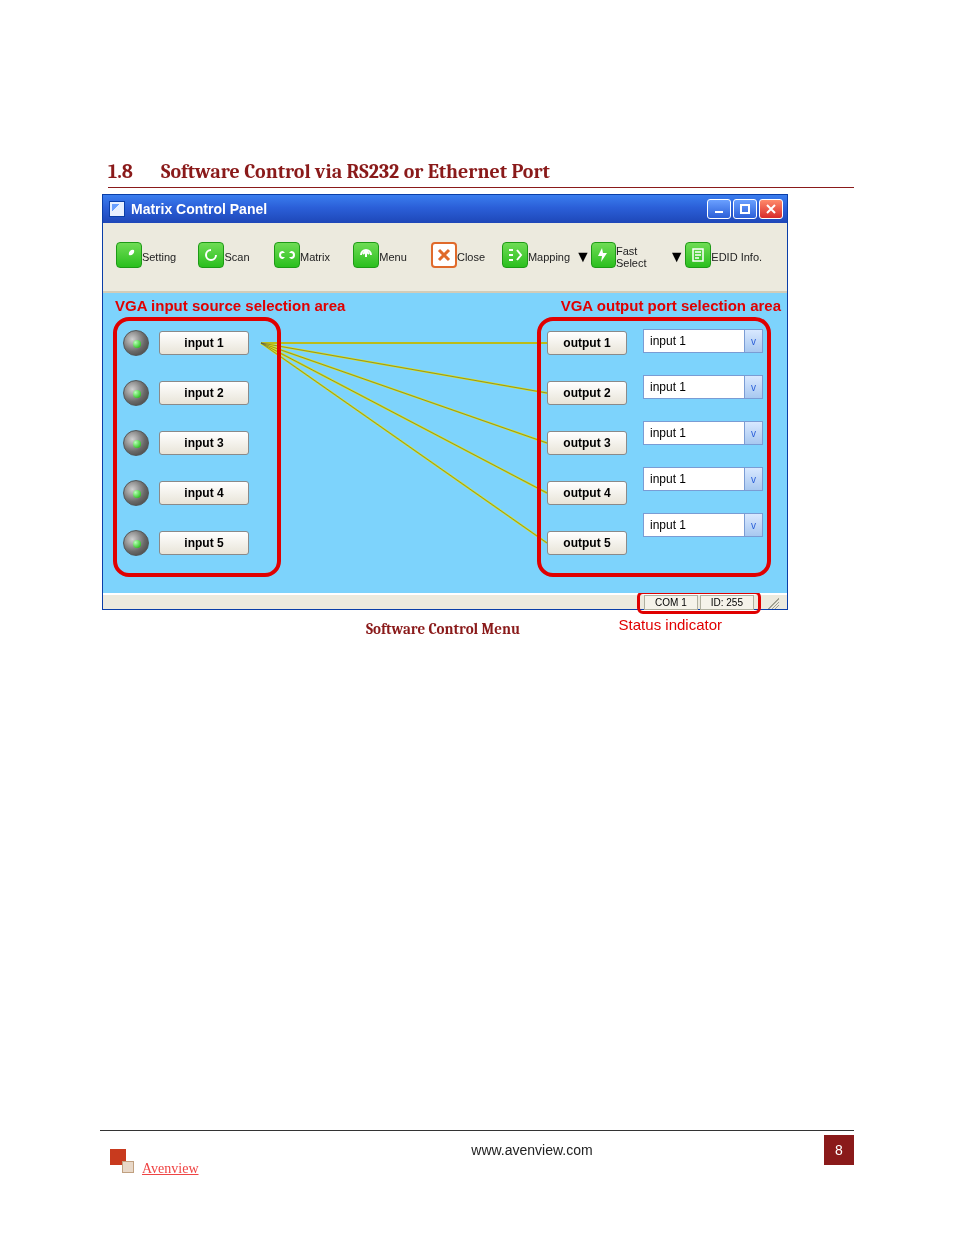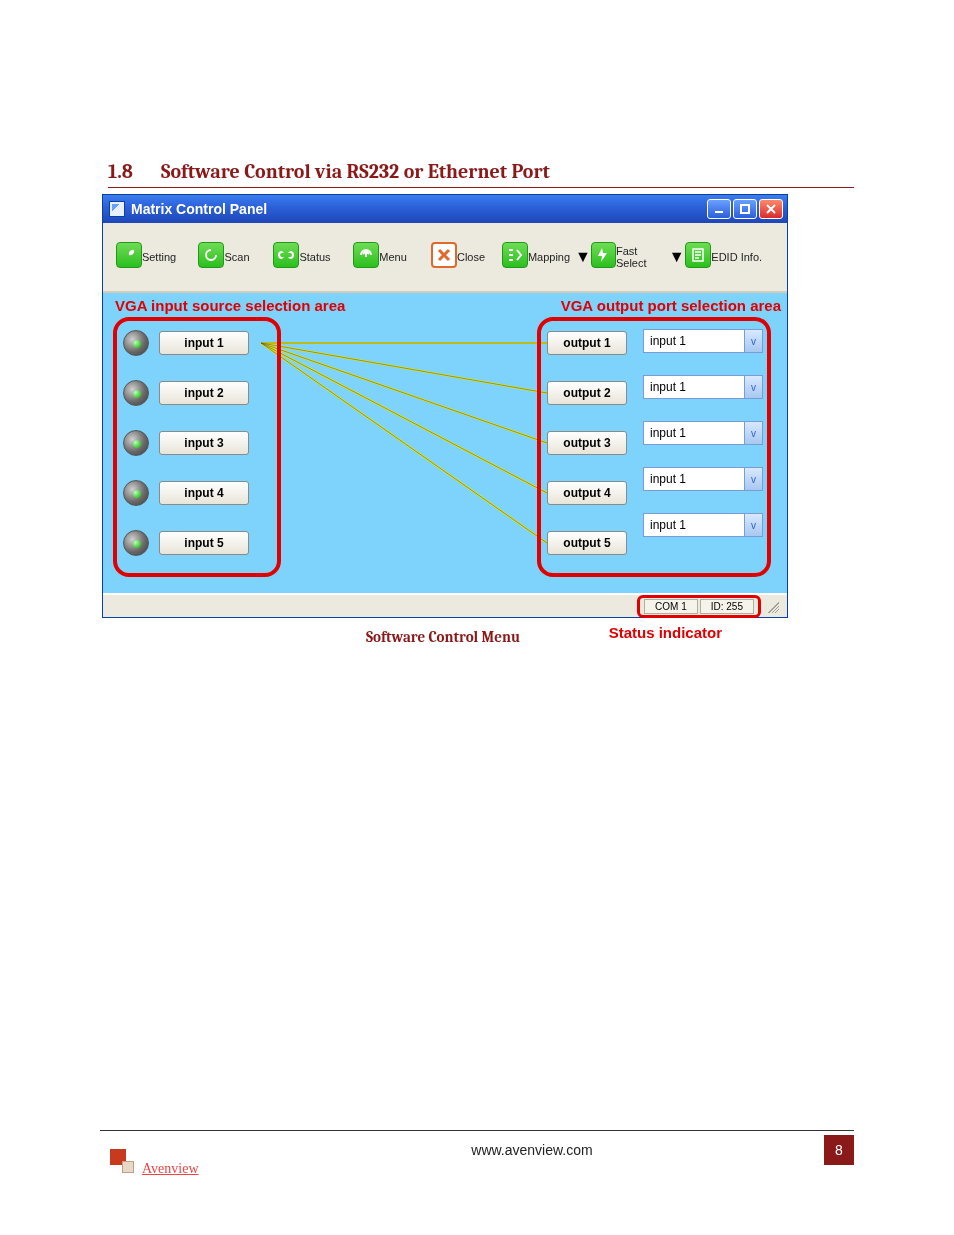--- a/index.html
+++ b/index.html
@@ -184,21 +184,21 @@
     color: #2b5fd8;
     font-size: 10px;
   }
   svg.lines {
     position: absolute;
     top: 0; left: 0;
     width: 100%; height: 100%;
     pointer-events: none;
   }
   .statusbar {
-    height: 24px;
+    height: 16px;
     background: #eceade;
     border-top: 2px solid #fff;
     display: flex;
     align-items: center;
     justify-content: flex-end;
     padding-right: 8px;
     font-size: 11px;
   }
   .status-outline {
     border: 3px solid #e00000;
@@ -229,21 +229,21 @@
     position: relative;
   }
   .caption .cap-main {
     color: #8a1a1a;
     font-family: Cambria, Georgia, serif;
     font-weight: bold;
     font-size: 15px;
   }
   .caption .cap-status {
     color: #e00000;
-    font-weight: bold;
+    font-weight: normal;
     font-size: 15px;
     position: absolute;
     right: 64px;
     top: -4px;
   }
   .footer {
     position: absolute;
     bottom: 70px;
     left: 100px;
     right: 100px;
@@ -345,21 +345,21 @@
         <span>Scan</span>
       </div>
         </div>
       <div class="toolwrap">
           <div class="tool">
         <span class="ticon">
               <svg viewBox="0 0 16 16">
                 <path d="M4 12a4 4 0 0 1 0-8l2 2-2 0a2 2 0 0 0 0 4l2 0zM12 4a4 4 0 0 1 0 8l-2-2 2 0a2 2 0 0 0 0-4l-2 0z" fill="#fff"></path>
               </svg>
             </span>
-        <span>Status</span>
+        <span>Matrix</span>
       </div>
         </div>
       <div class="toolwrap">
           <div class="tool">
         <span class="ticon">
               <svg viewBox="0 0 16 16">
                 <path d="M3 8a5 5 0 0 1 10 0M8 3v7M5 7l3-3 3 3" fill="none" stroke="#fff" stroke-width="2"></path>
               </svg>
             </span>
         <span>Menu</span>

